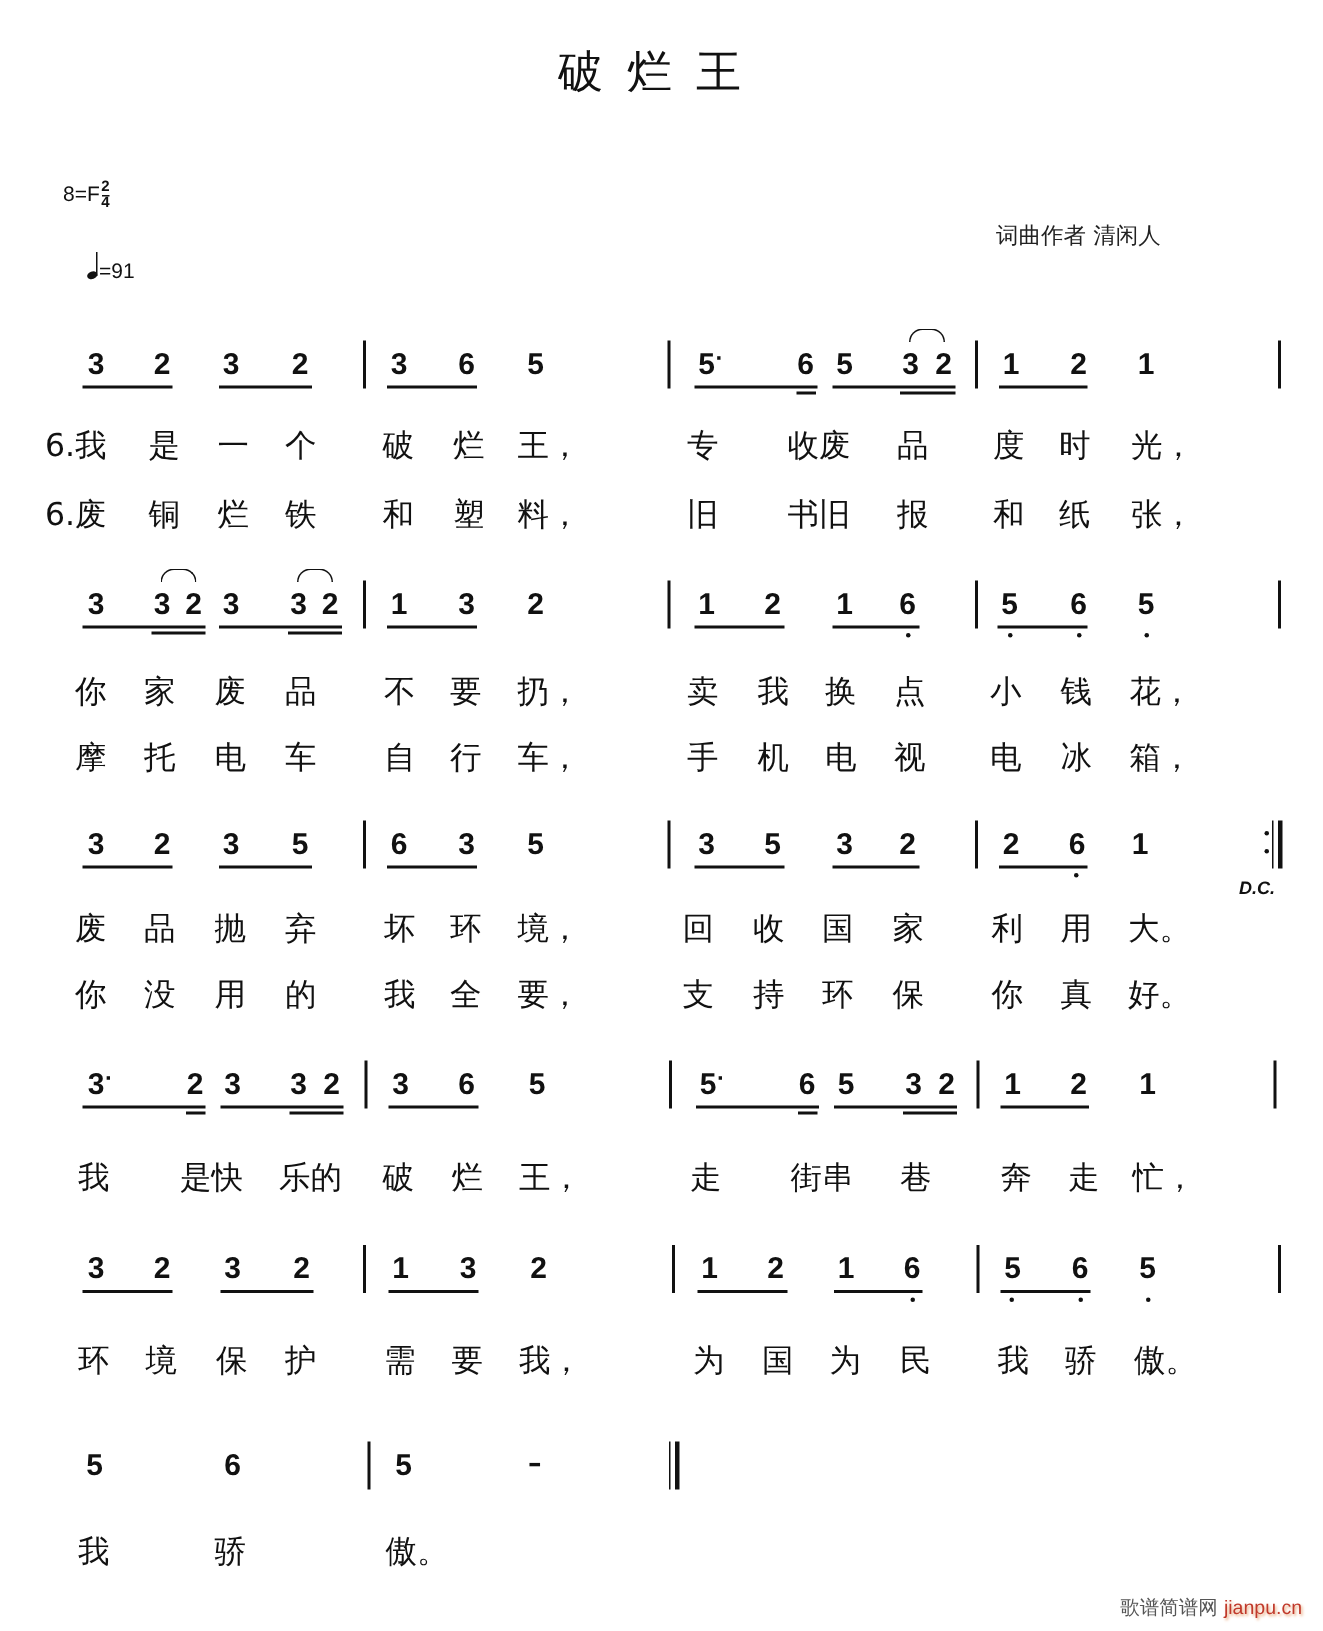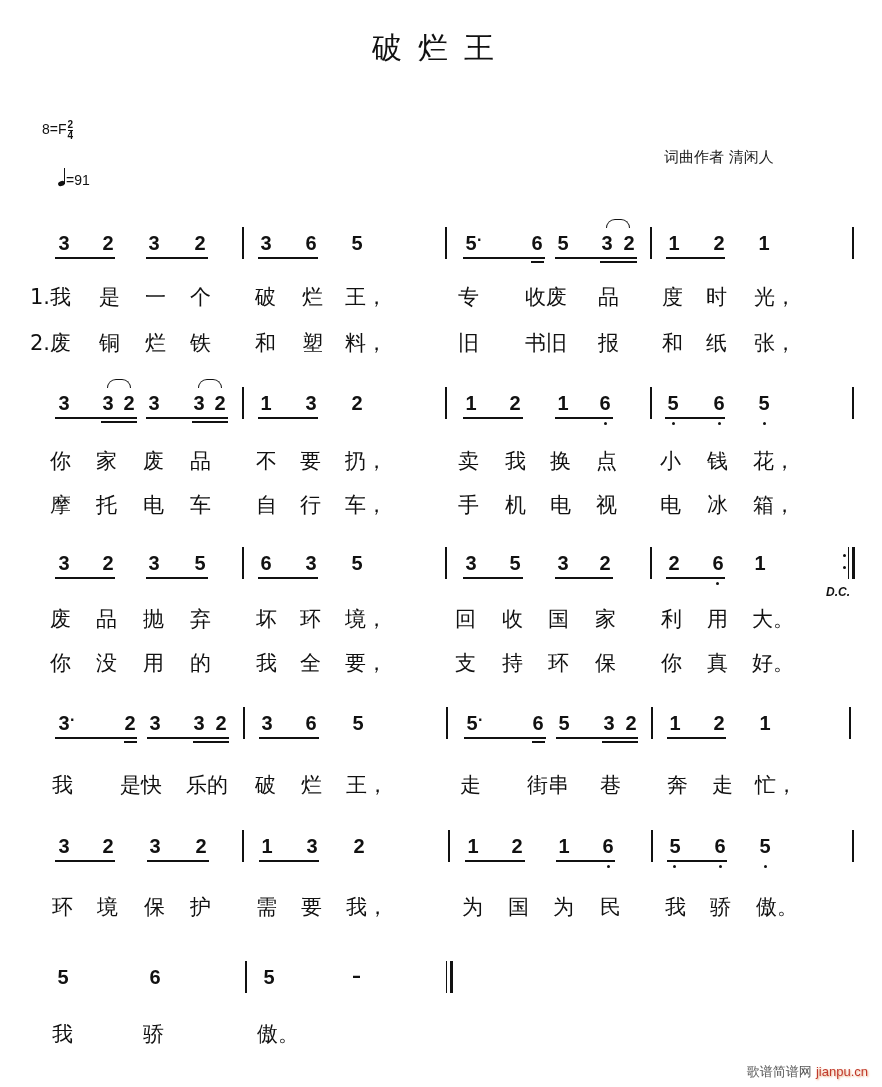--- a/index.html
+++ b/index.html
@@ -71,36 +71,36 @@
   <div class="ul" style="left:555px;width:82px;top:26px"></div>
   <div class="ul" style="left:600px;width:37px;top:30px"></div>
   <div class="bar" style="left:650px"></div>
   <span class="n" style="left:667px">1</span>
   <span class="n" style="left:712px">2</span>
   <div class="ul" style="left:666px;width:59px;top:26px"></div>
   <span class="n" style="left:757px">1</span>
   <div class="bar" style="left:852px"></div>
 </div>
 <div class="row" style="top:283px;">
-  <span class="lyric" style="left:30px">1.我</span>
+  <span class="lyric" style="left:30px">6.我</span>
   <span class="lyric" style="left:99px">是</span>
   <span class="lyric" style="left:145px">一</span>
   <span class="lyric" style="left:190px">个</span>
   <span class="lyric" style="left:255px">破</span>
   <span class="lyric" style="left:302px">烂</span>
   <span class="lyric" style="left:345px">王，</span>
   <span class="lyric" style="left:458px">专</span>
   <span class="lyric" style="left:525px">收废</span>
   <span class="lyric" style="left:598px">品</span>
   <span class="lyric" style="left:662px">度</span>
   <span class="lyric" style="left:706px">时</span>
   <span class="lyric" style="left:754px">光，</span>
 </div>
 <div class="row" style="top:329px;">
-  <span class="lyric" style="left:30px">2.废</span>
+  <span class="lyric" style="left:30px">6.废</span>
   <span class="lyric" style="left:99px">铜</span>
   <span class="lyric" style="left:145px">烂</span>
   <span class="lyric" style="left:190px">铁</span>
   <span class="lyric" style="left:255px">和</span>
   <span class="lyric" style="left:302px">塑</span>
   <span class="lyric" style="left:345px">料，</span>
   <span class="lyric" style="left:458px">旧</span>
   <span class="lyric" style="left:525px">书旧</span>
   <span class="lyric" style="left:598px">报</span>
   <span class="lyric" style="left:662px">和</span>

